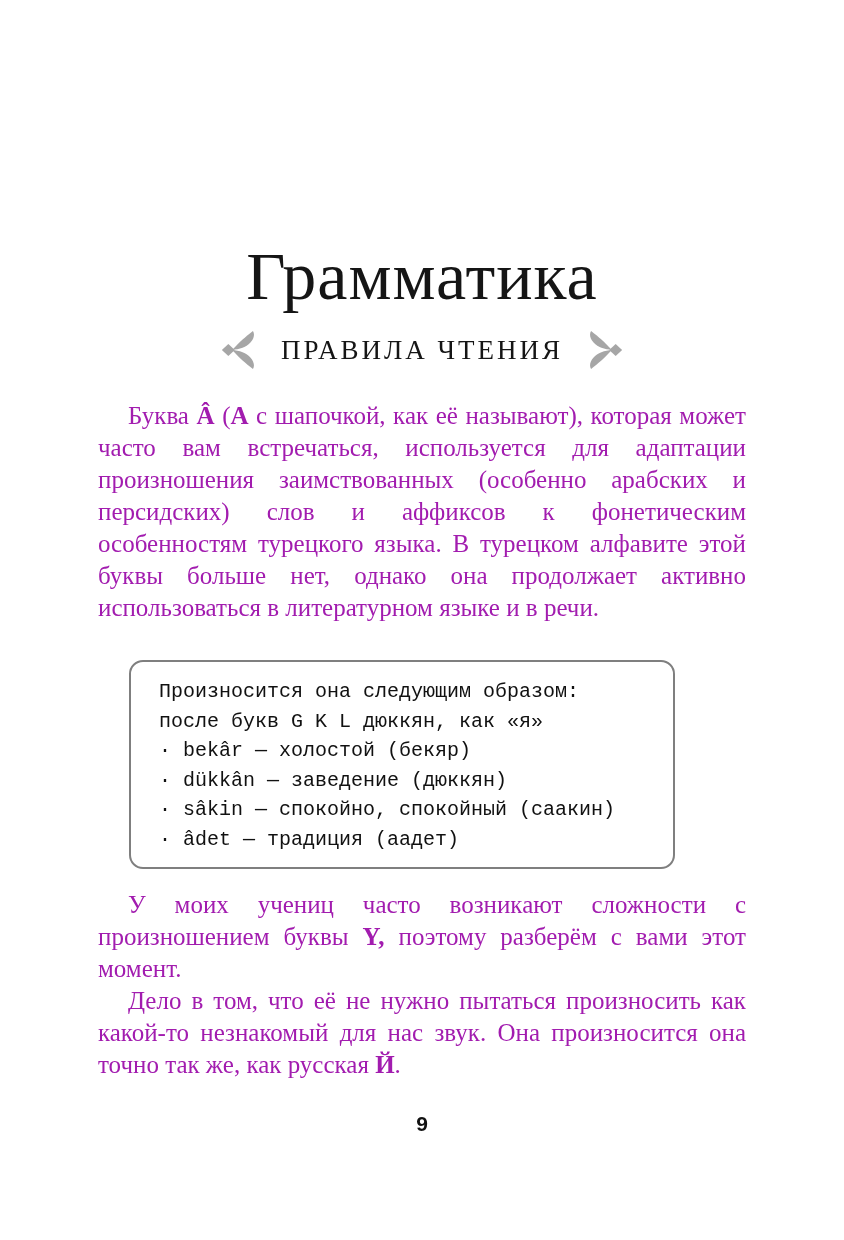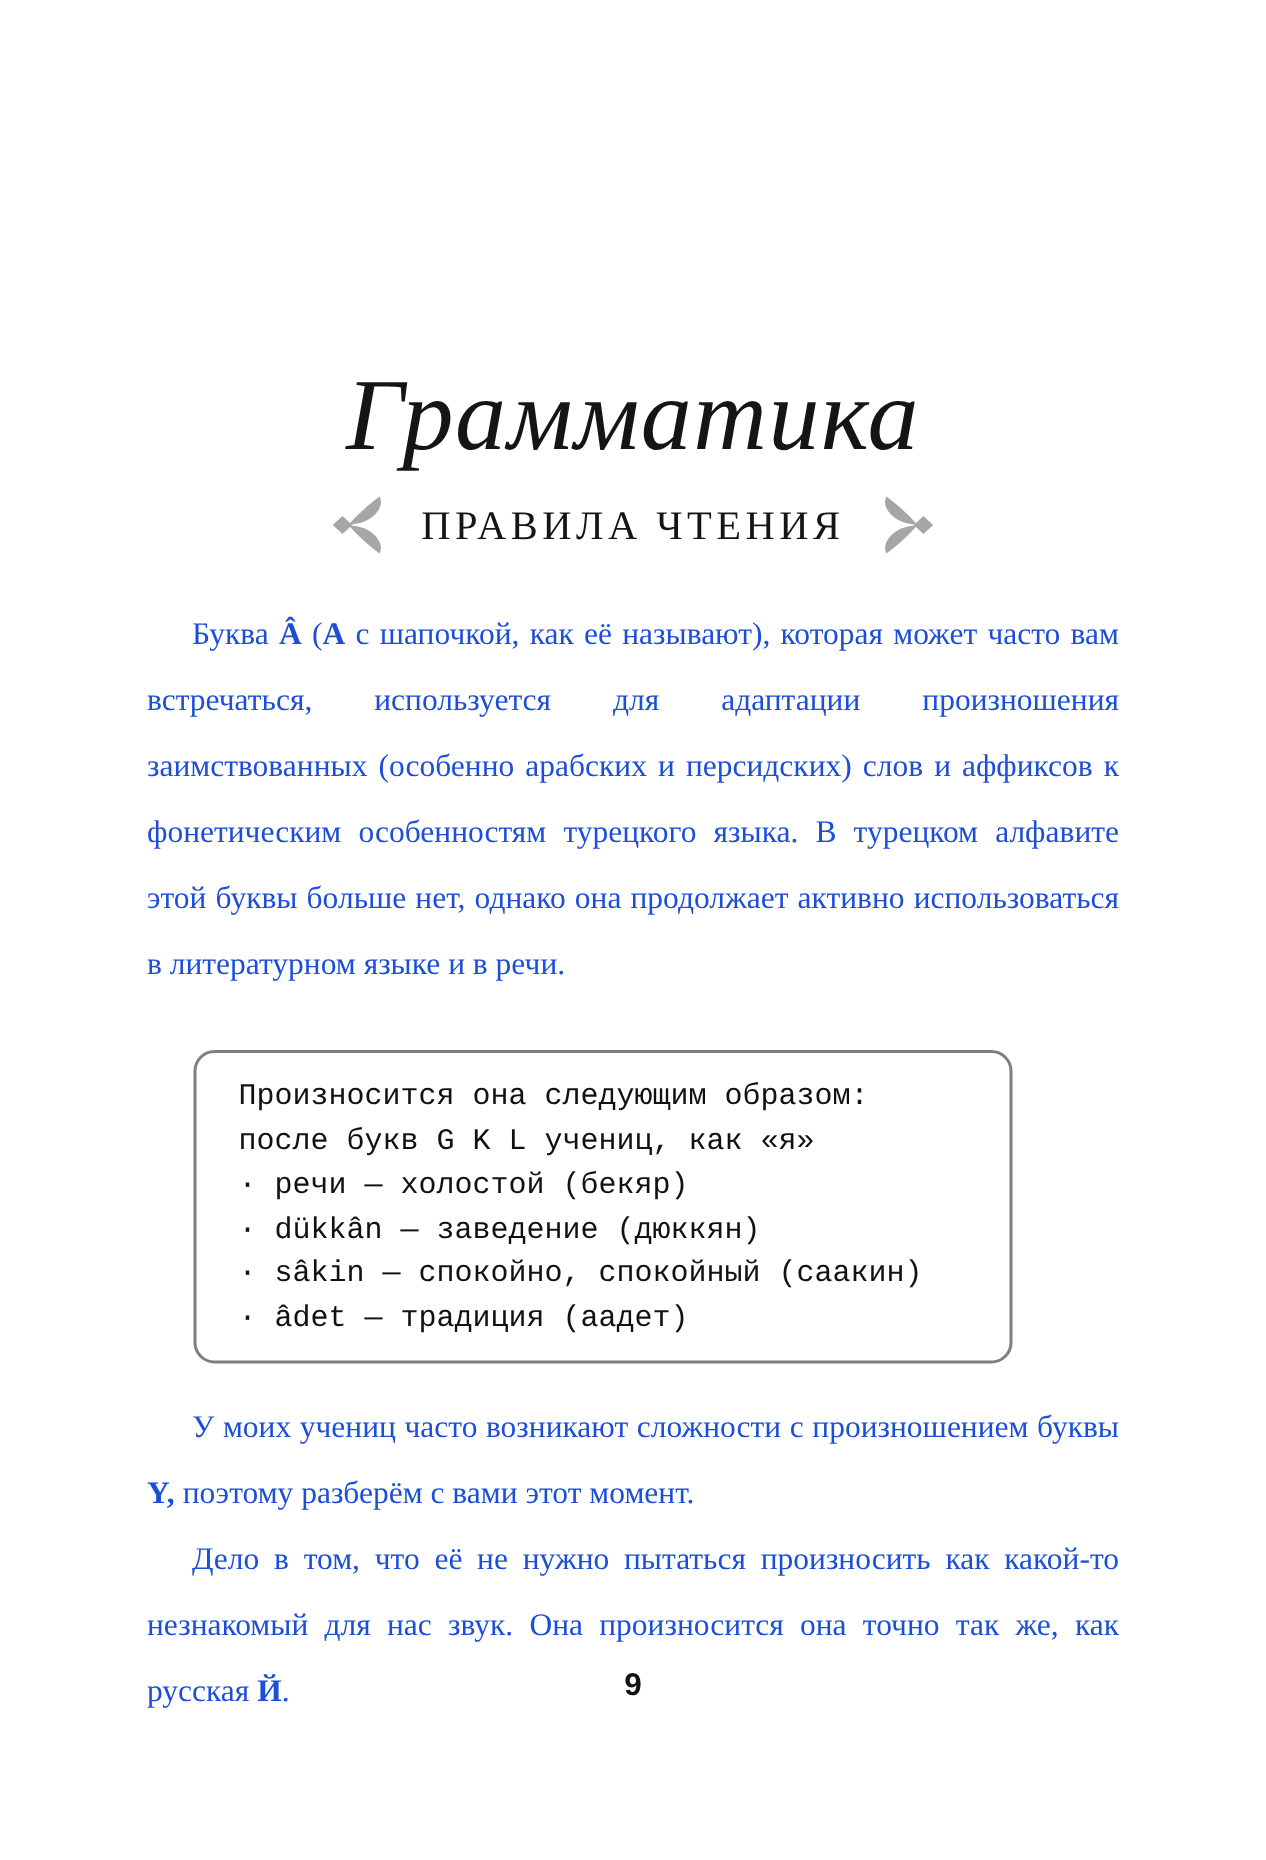--- a/index.html
+++ b/index.html
@@ -20,21 +20,20 @@
     overflow: hidden;
   }
   .title {
     margin: 0;
     font-size: 68px;
     font-weight: 400;
     line-height: 1.0;
     text-align: center;
     letter-spacing: 1px;
     font-family: "Liberation Serif", serif;
-    font-style: italic;
   }
   .section-heading {
     display: flex;
     align-items: center;
     justify-content: center;
     gap: 22px;
     margin-top: 18px;
   }
   .heading-text {
     font-size: 27px;
@@ -45,25 +44,25 @@
     display: inline-flex;
     width: 38px;
     height: 44px;
     flex: 0 0 auto;
   }
   .orn svg { width: 100%; height: 100%; }
   .orn-right { transform: scaleX(-1); }
 
   .body-para {
     margin: 0;
-    font-size: 21px;
-    line-height: 44px;
+    font-size: 25px;
+    line-height: 32px;
     text-align: justify;
     text-indent: 30px;
-    color: #1d4ed8;
+    color: #a21caf;
   }
   .p1 { margin-top: 28px; }
   .p2 { margin-top: 20px; }
   .p3 { margin-top: 0; }
   .body-para b { font-weight: 700; }
 
   .info-box {
     margin-top: 36px;
     margin-left: 31px;
     width: 546px;
@@ -114,22 +113,22 @@
       </svg>
     </span>
   </div>
 
   <p class="body-para p1">
     <span>Буква </span><b>Â</b><span> (</span><b>А</b><span> с шапочкой, как её называют), которая может часто вам встречаться, используется для адаптации произношения заимствованных (особенно арабских и персидских) слов и аффиксов к фонетическим особенностям турецкого языка. В турецком алфавите этой буквы больше нет, однако она продолжает активно использоваться в литературном языке и в речи.</span>
   </p>
 
   <div class="info-box">
     <div class="box-line">Произносится она следующим образом:</div>
-    <div class="box-line">после букв G K L учениц, как «я»</div>
-    <div class="box-line">· речи — холостой (бекяр)</div>
+    <div class="box-line">после букв G K L дюккян, как «я»</div>
+    <div class="box-line">· bekâr — холостой (бекяр)</div>
     <div class="box-line">· dükkân — заведение (дюккян)</div>
     <div class="box-line">· sâkin — спокойно, спокойный (саакин)</div>
     <div class="box-line">· âdet — традиция (аадет)</div>
   </div>
 
   <p class="body-para p2">
     <span>У моих учениц часто возникают сложности с произношением буквы </span><b>Y,</b><span> поэтому разберём с вами этот момент.</span>
   </p>
 
   <p class="body-para p3">

